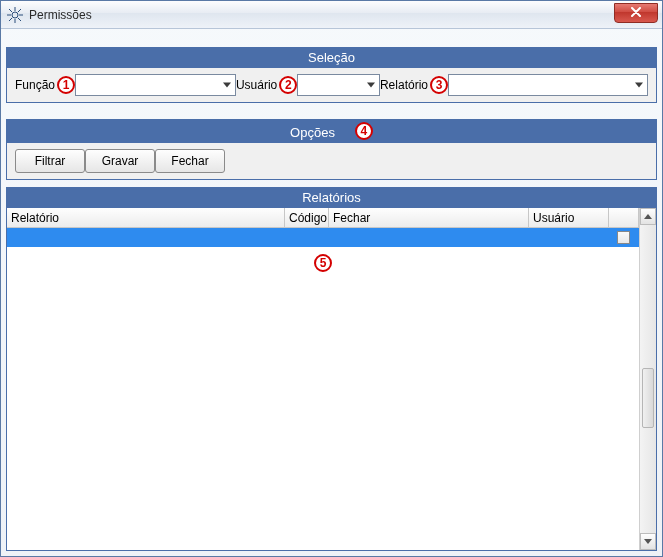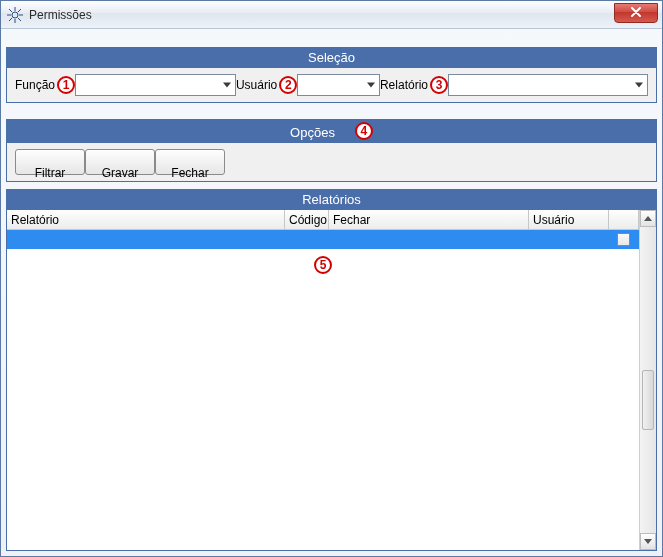--- a/index.html
+++ b/index.html
@@ -86,22 +86,22 @@
     min-width:40px;
   }
   .combo .caret {
     position:absolute; right:4px; top:50%; transform:translateY(-50%);
     width:0;height:0;
     border-left:4px solid transparent;
     border-right:4px solid transparent;
     border-top:5px solid #3b3b3b;
   }
   .btn {
-    height:16px;
-    padding:12px 4px;
+    height:24px;
+    padding:0 4px;
     width:70px;
     background:linear-gradient(#fefefe,#e6e6e6);
     border:1px solid #8a8a8a;
     border-radius:3px;
     cursor:pointer;
     text-align:center;
     line-height:22px;
   }
   .callout {
     display:inline-flex;

